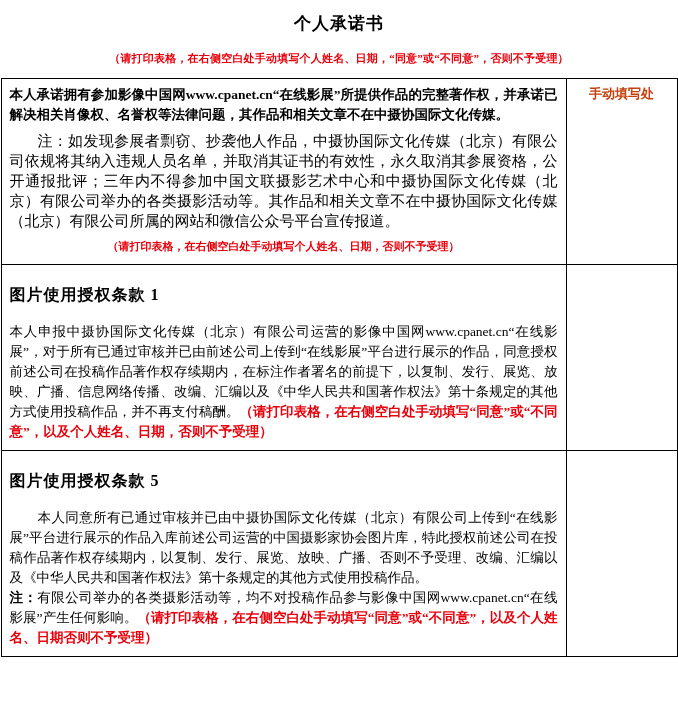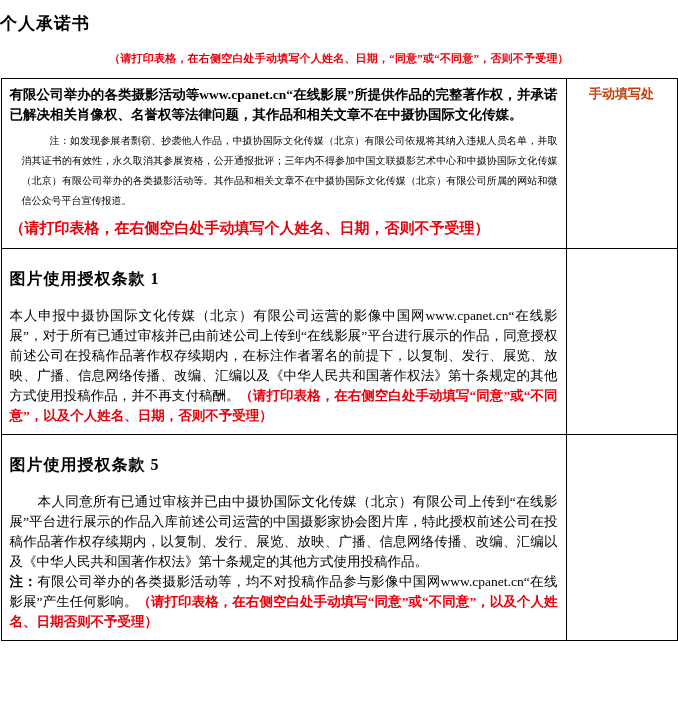--- a/index.html
+++ b/index.html
@@ -14,21 +14,21 @@
     color: #000000;
     overflow: hidden;
   }
   .page {
     width: 678px;
     height: 702px;
     position: relative;
     box-sizing: border-box;
   }
   .doc-title {
-    text-align: left;
+    text-align: center;
     font-size: 17px;
     font-weight: bold;
     letter-spacing: 1px;
     padding: 12px 0 10px 0;
     font-family: "Liberation Serif", "DejaVu Serif", serif;
   }
   .notice-line {
     text-align: center;
     color: #e8000b;
     font-weight: bold;
@@ -67,77 +67,77 @@
   .bold {
     font-weight: bold;
   }
   .red {
     color: #e8000b;
   }
   .underline-link {
     font-family: "Liberation Serif", "DejaVu Serif", serif;
   }
   .note {
-    font-size: 10px;
+    font-size: 15px;
     line-height: 20px;
     text-align: justify;
-    margin: 6px 0 0 12px;
+    margin: 6px 0 0 0;
   }
   .sec-title {
     font-size: 16px;
     font-weight: bold;
     margin: 14px 0 16px 0;
     letter-spacing: 1px;
   }
   .center-red {
-    text-align: left;
+    text-align: center;
     color: #e8000b;
     font-weight: bold;
-    font-size: 15px;
+    font-size: 11px;
     margin: 8px 0 2px 0;
   }
   .block-1 .para { margin-bottom: 0; }
   .indent-2 { text-indent: 28px; }
 </style>
 </head>
 <body>
 
 <div class="page">
 
   <div class="doc-title">个人承诺书</div>
 
   <div class="notice-line">（请打印表格，在右侧空白处手动填写个人姓名、日期，“同意”或“不同意”，否则不予受理）</div>
 
   <table class="main">
     <tbody>
         <tr>
       <td class="col-left block-1">
         <p class="para">
-          <span class="bold">有限公司举办的各类摄影活动等</span><span class="bold underline-link">www.cpanet.cn</span><span class="bold">“在线影展”所提供作品的完整著作权，并承诺已解决相关肖像权、名誉权等法律问题，其作品和相关文章不在中摄协国际文化传媒。</span>
+          <span class="bold">本人承诺拥有参加影像中国网</span><span class="bold underline-link">www.cpanet.cn</span><span class="bold">“在线影展”所提供作品的完整著作权，并承诺已解决相关肖像权、名誉权等法律问题，其作品和相关文章不在中摄协国际文化传媒。</span>
         </p>
         <p class="note indent-2">注：如发现参展者剽窃、抄袭他人作品，中摄协国际文化传媒（北京）有限公司依规将其纳入违规人员名单，并取消其证书的有效性，永久取消其参展资格，公开通报批评；三年内不得参加中国文联摄影艺术中心和中摄协国际文化传媒（北京）有限公司举办的各类摄影活动等。其作品和相关文章不在中摄协国际文化传媒（北京）有限公司所属的网站和微信公众号平台宣传报道。</p>
         <p class="center-red">（请打印表格，在右侧空白处手动填写个人姓名、日期，否则不予受理）</p>
       </td>
       <td class="col-right">手动填写处</td>
     </tr>
 
     <tr>
       <td class="col-left">
         <div class="sec-title">图片使用授权条款 1</div>
         <p class="para">
           <span>本人申报中摄协国际文化传媒（北京）有限公司运营的影像中国网</span><span class="underline-link">www.cpanet.cn</span><span>“在线影展”，对于所有已通过审核并已由前述公司上传到“在线影展”平台进行展示的作品，同意授权前述公司在投稿作品著作权存续期内，在标注作者署名的前提下，以复制、发行、展览、放映、广播、信息网络传播、改编、汇编以及《中华人民共和国著作权法》第十条规定的其他方式使用投稿作品，并不再支付稿酬。</span><span class="red bold">（请打印表格，在右侧空白处手动填写“同意”或“不同意”，以及个人姓名、日期，否则不予受理）</span>
         </p>
       </td>
       <td class="col-right"></td>
     </tr>
 
     <tr>
       <td class="col-left">
         <div class="sec-title">图片使用授权条款 5</div>
-        <p class="para indent-2">本人同意所有已通过审核并已由中摄协国际文化传媒（北京）有限公司上传到“在线影展”平台进行展示的作品入库前述公司运营的中国摄影家协会图片库，特此授权前述公司在投稿作品著作权存续期内，以复制、发行、展览、放映、广播、信息网络传播、改编、汇编以及《中华人民共和国著作权法》第十条规定的其他方式使用投稿作品。</p>
+        <p class="para indent-2">本人同意所有已通过审核并已由中摄协国际文化传媒（北京）有限公司上传到“在线影展”平台进行展示的作品入库前述公司运营的中国摄影家协会图片库，特此授权前述公司在投稿作品著作权存续期内，以复制、发行、展览、放映、广播、否则不予受理、改编、汇编以及《中华人民共和国著作权法》第十条规定的其他方式使用投稿作品。</p>
         <p class="para">
           <span class="bold">注：</span><span>有限公司举办的各类摄影活动等，均不对投稿作品参与影像中国网</span><span class="underline-link">www.cpanet.cn</span><span>“在线影展”产生任何影响。</span><span class="red bold">（请打印表格，在右侧空白处手动填写“同意”或“不同意”，以及个人姓名、日期否则不予受理）</span>
         </p>
       </td>
       <td class="col-right"></td>
     </tr>
   </tbody>
     </table>
 
 </div>

